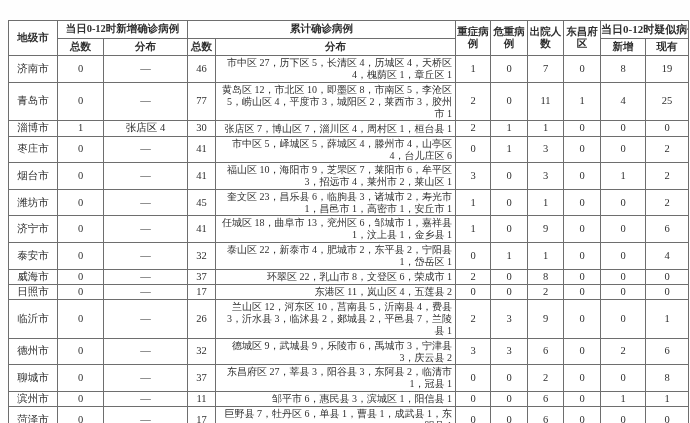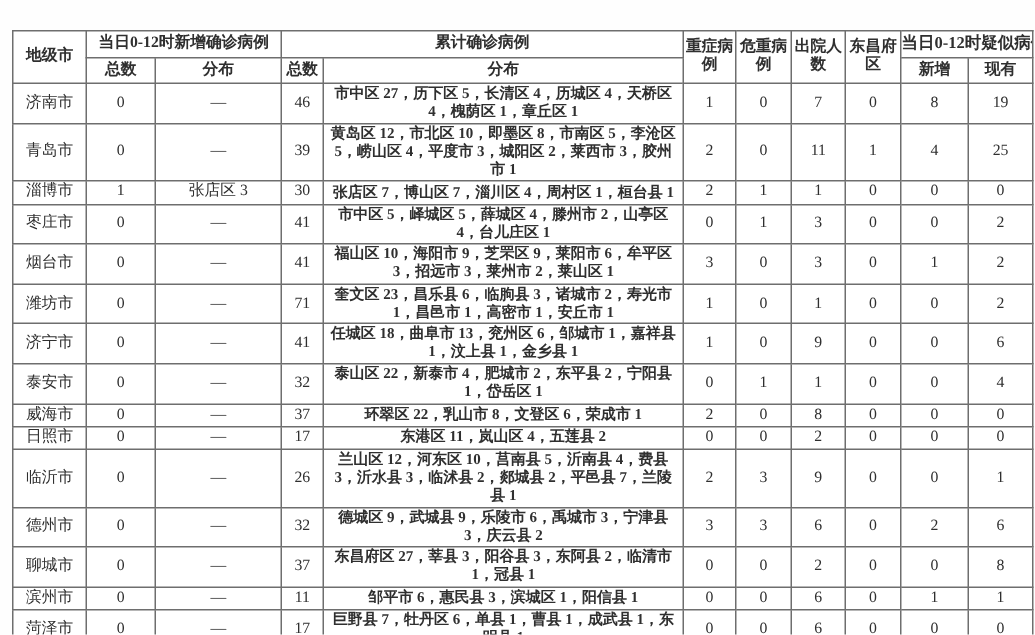--- a/index.html
+++ b/index.html
@@ -17,21 +17,21 @@
     border:1px solid #6e6e6e;
     padding:1px 3px;
     text-align:center;
     vertical-align:middle;
     font-size:10.5px;
     line-height:1.18;
     overflow:hidden;
   }
   th{font-weight:bold;font-size:10.5px;padding:2px 1px;}
   th.sq{font-size:11px;white-space:nowrap;padding:2px 0;}
-  td.dist{text-align:center;font-size:10px;font-weight:bold;}
+  td.dist{text-align:right;font-size:10px;}
   td.num{font-size:10.5px;}
 </style>
 </head>
 <body>
 
 <table>
   <colgroup>
     <col style="width:49px">
       <col style="width:46px">
       <col style="width:84px">
@@ -76,77 +76,77 @@
     <td class="num">7</td>
     <td class="num">0</td>
     <td class="num">8</td>
     <td class="num">19</td>
   </tr>
 
   <tr>
     <td class="num">青岛市</td>
     <td class="num">0</td>
     <td class="num">—</td>
-    <td class="num">39</td>
+    <td class="num">77</td>
     <td class="dist">黄岛区 12，市北区 10，即墨区 8，市南区 5，李沧区 5，崂山区 4，平度市 3，城阳区 2，莱西市 3，胶州市 1</td>
     <td class="num">2</td>
     <td class="num">0</td>
     <td class="num">11</td>
     <td class="num">1</td>
     <td class="num">4</td>
     <td class="num">25</td>
   </tr>
 
   <tr>
     <td class="num">淄博市</td>
     <td class="num">1</td>
-    <td class="num">张店区 3</td>
+    <td class="num">张店区 4</td>
     <td class="num">30</td>
     <td class="dist">张店区 7，博山区 7，淄川区 4，周村区 1，桓台县 1</td>
     <td class="num">2</td>
     <td class="num">1</td>
     <td class="num">1</td>
     <td class="num">0</td>
     <td class="num">0</td>
     <td class="num">0</td>
   </tr>
 
   <tr>
     <td class="num">枣庄市</td>
     <td class="num">0</td>
     <td class="num">—</td>
     <td class="num">41</td>
-    <td class="dist">市中区 5，峄城区 5，薛城区 4，滕州市 2，山亭区 4，台儿庄区 1</td>
+    <td class="dist">市中区 5，峄城区 5，薛城区 4，滕州市 4，山亭区 4，台儿庄区 6</td>
     <td class="num">0</td>
     <td class="num">1</td>
     <td class="num">3</td>
     <td class="num">0</td>
     <td class="num">0</td>
     <td class="num">2</td>
   </tr>
 
   <tr>
     <td class="num">烟台市</td>
     <td class="num">0</td>
     <td class="num">—</td>
     <td class="num">41</td>
-    <td class="dist">福山区 10，海阳市 9，芝罘区 9，莱阳市 6，牟平区 3，招远市 3，莱州市 2，莱山区 1</td>
+    <td class="dist">福山区 10，海阳市 9，芝罘区 7，莱阳市 6，牟平区 3，招远市 4，莱州市 2，莱山区 1</td>
     <td class="num">3</td>
     <td class="num">0</td>
     <td class="num">3</td>
     <td class="num">0</td>
     <td class="num">1</td>
     <td class="num">2</td>
   </tr>
 
   <tr>
     <td class="num">潍坊市</td>
     <td class="num">0</td>
     <td class="num">—</td>
-    <td class="num">71</td>
+    <td class="num">45</td>
     <td class="dist">奎文区 23，昌乐县 6，临朐县 3，诸城市 2，寿光市 1，昌邑市 1，高密市 1，安丘市 1</td>
     <td class="num">1</td>
     <td class="num">0</td>
     <td class="num">1</td>
     <td class="num">0</td>
     <td class="num">0</td>
     <td class="num">2</td>
   </tr>
 
   <tr>

